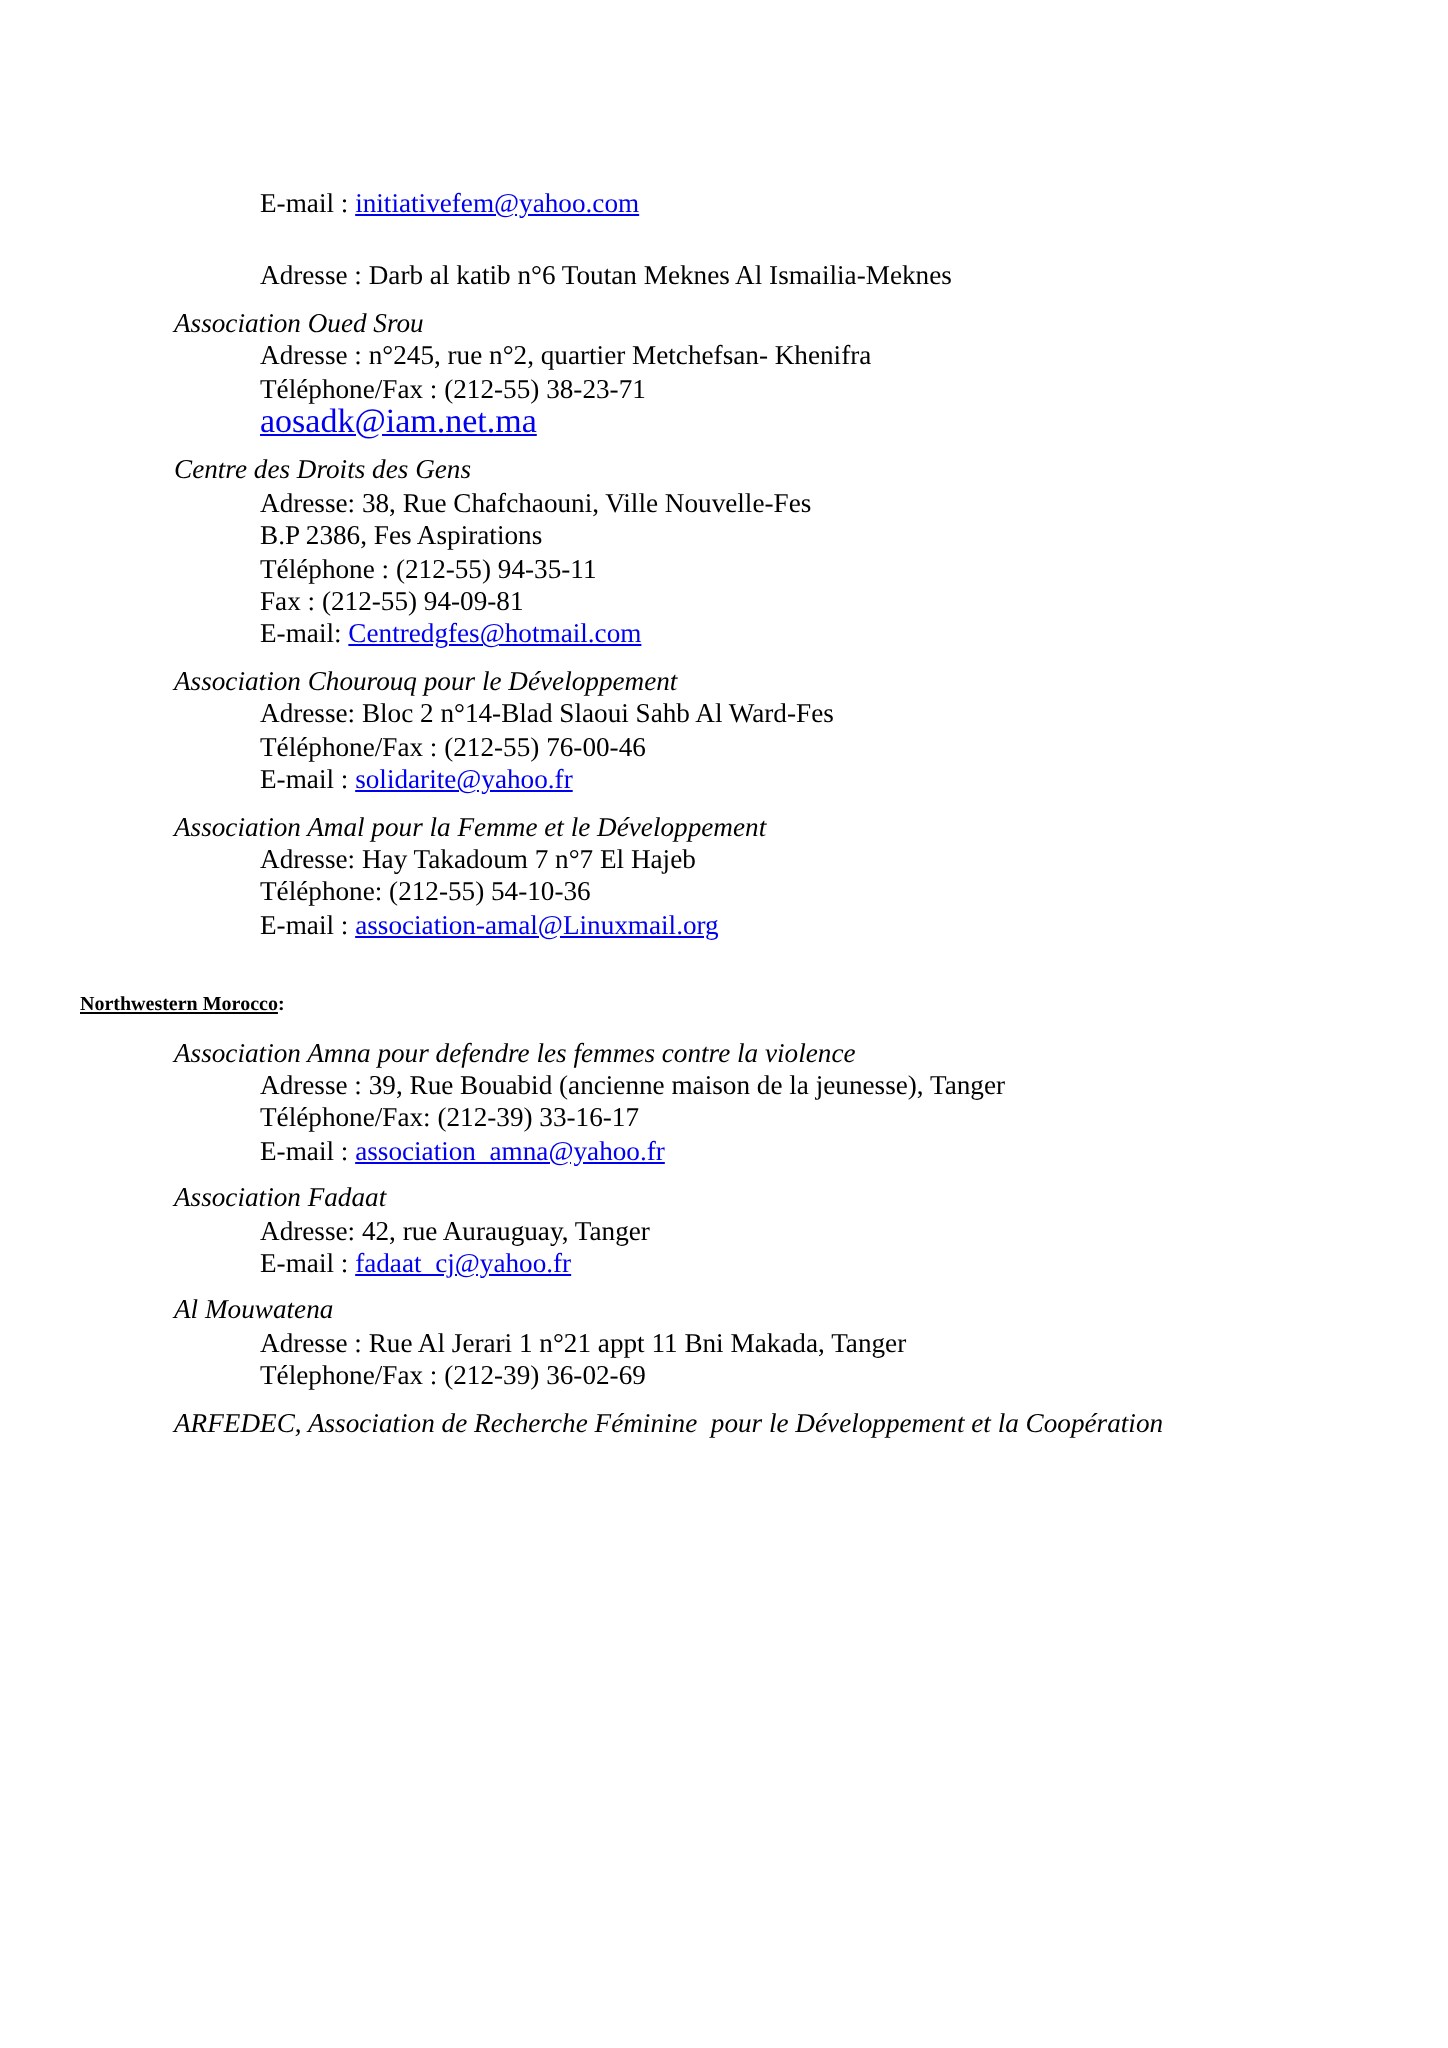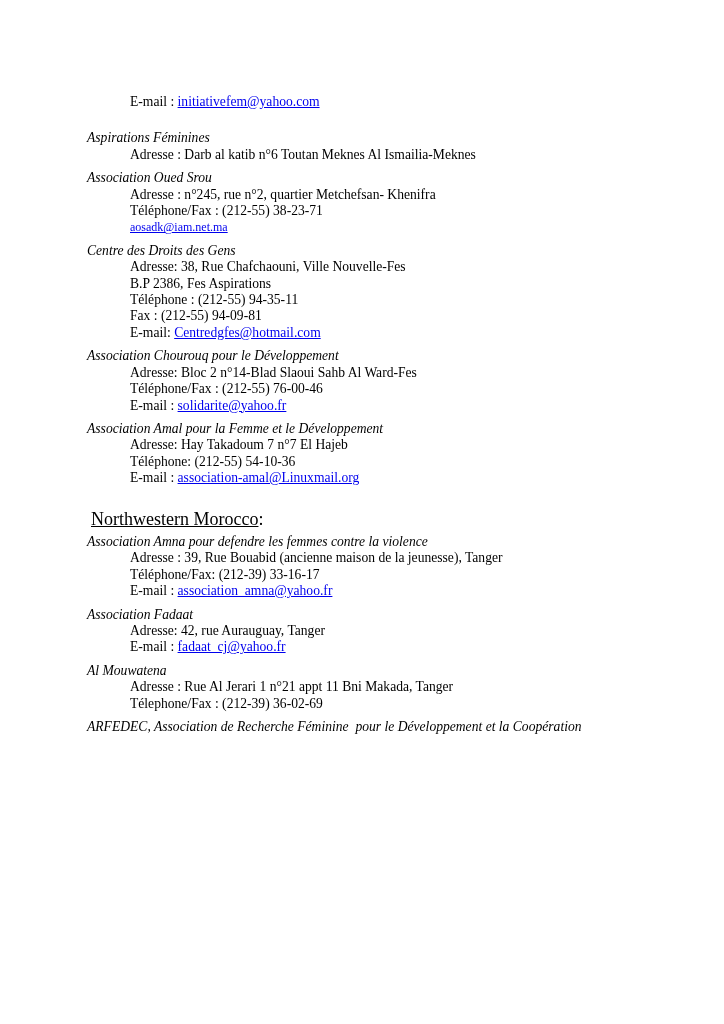--- a/index.html
+++ b/index.html
@@ -31,41 +31,40 @@
   .entry-name {
     padding-left: 87px;
     font-style: italic;
     white-space: pre-wrap;
   }
   .entry-line {
     padding-left: 130px;
     white-space: pre-wrap;
   }
   .heading-block {
-    padding-left: 91px;
-    font-weight: 400;
-    font-size: 18px;
+    padding-left: 40px;
+    font-weight: 700;
+    font-size: 10px;
   }
   .heading-text { text-decoration: underline; }
   a.link {
     color: #0000ee;
     text-decoration: underline;
     cursor: pointer;
   }
-  a.link.small-link { font-size: 12px; }
+  a.link.small-link { font-size: 17px; }
 </style>
 </head>
 <body>
 
 <div class="doc">
     <div class="block entry m-first">
       <div class="entry-line"><span class="line-label">E-mail : </span><a class="link">initiativefem@yahoo.com</a></div>
     </div>
     <div class="block entry m-second">
-      <div class="entry-name">Aspirations Féminines</div>
       <div class="entry-line"><span class="line-text">Adresse : Darb al katib n°6 Toutan Meknes Al Ismailia-Meknes</span></div>
     </div>
     <div class="block entry">
       <div class="entry-name">Association Oued Srou</div>
       <div class="entry-line"><span class="line-text">Adresse : n°245, rue n°2, quartier Metchefsan- Khenifra</span></div>
       <div class="entry-line"><span class="line-text">Téléphone/Fax : (212-55) 38-23-71</span></div>
       <div class="entry-line"><a class="link small-link">aosadk@iam.net.ma</a></div>
     </div>
     <div class="block entry">
       <div class="entry-name">Centre des Droits des Gens</div>

